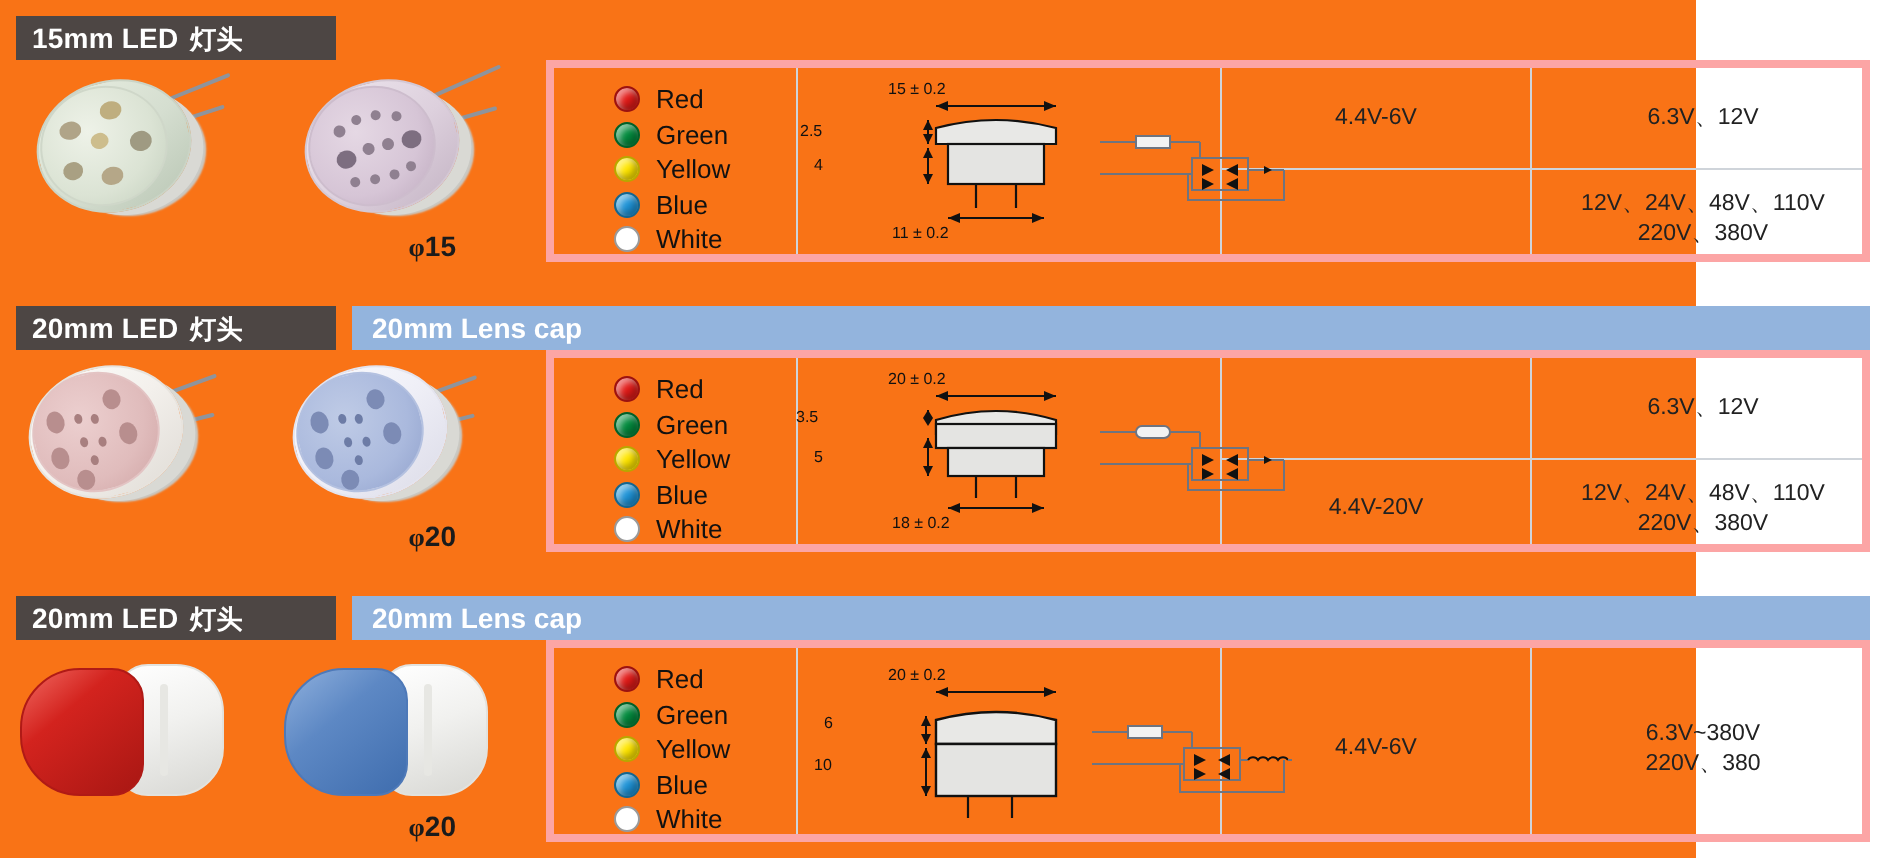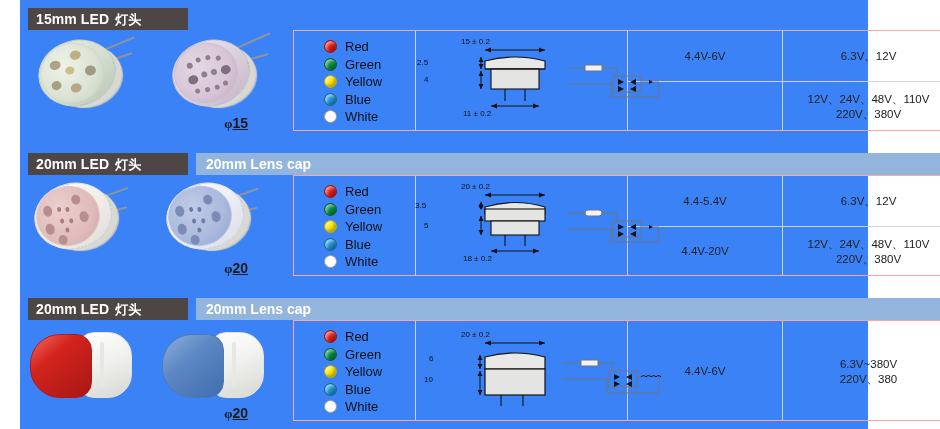--- a/index.html
+++ b/index.html
@@ -3,21 +3,21 @@
 <meta charset="utf-8">
 <style>
   * { box-sizing: border-box; }
   html, body {
     margin: 0; padding: 0;
     width: 940px; height: 429px;
     background: #ffffff;
     font-family: "Liberation Sans", sans-serif;
     overflow: hidden;
   }
-  .page { position: relative; width: 848px; height: 429px; background:#3b82f6;margin-left:20px; }
+  .page { position: relative; width: 848px; height: 429px; background:#f97316; }
 
   
   .section { position: absolute; left: 0; width: 940px; }
   .sec1 { top: 0; height: 143px; }
   .sec2 { top: 145px; height: 143px; }
   .sec3 { top: 290px; height: 139px; }
 
   
   .hdr-dark {
     position: absolute; left: 8px; top: 8px;
@@ -42,21 +42,21 @@
     white-space: nowrap;
   }
 
   
   .products { position: absolute; left: 0; top: 30px; width: 270px; height: 110px; }
   .phi {
     position: absolute; right: 42px; bottom: 8px;
     font-size: 13px; font-weight: bold; color:#1b1b1b;
     font-family: "Liberation Serif", serif;
   }
-  .phi .num { font-family:"Liberation Sans", sans-serif; font-size:14px;text-decoration:underline; }
+  .phi .num { font-family:"Liberation Sans", sans-serif; font-size:14px; }
 
   
   .disc { position:absolute; width:92px; height:78px; }
   .disc .body {
     position:absolute; left:4px; top:6px; width:78px; height:66px;
     border-radius:50%;
     transform: rotate(-14deg);
     box-shadow: 7px 5px 0 -2px #d9d9d4, 9px 7px 1px -3px #c9c9c4;
   }
   .disc .face {
@@ -84,21 +84,21 @@
   }
   .cyl .groove {
     position:absolute; left:72px; top:16px; width:4px; height:46px;
     border-radius:3px; background:#e7e7e3;
   }
 
   
   .tbl {
     position: absolute; left: 273px; top: 30px;
     width: 662px; height: 101px;
-    border: 1px solid #fca5a5;
+    border: 4px solid #fca5a5;
     border-collapse: collapse;
   }
   .tbl .cell {
     position:absolute;
     display:flex; align-items:center; justify-content:center;
     font-size: 11.5px; color:#222;
   }
   .vline { position:absolute; top:0; bottom:0; width:1px; background:#cfd4da; }
   .hline { position:absolute; left:0; right:0; height:1px; background:#cfd4da; }
 
@@ -362,21 +362,20 @@
           <polygon points="196,49 200,51 196,53" fill="#111"></polygon>
           <line x1="200" y1="51" x2="206" y2="51" stroke="#6e7480" stroke-width="1"></line>
           <polyline points="206,51 206,66 158,66 158,53" fill="none" stroke="#6e7480" stroke-width="1"></polyline>
         </svg>
         <span class="dimtxt" style="left:44px; top:6px;">20 ± 0.2</span>
         <span class="dimtxt" style="left:-2px; top:25px;">3.5</span>
         <span class="dimtxt" style="left:7px; top:45px;">5</span>
         <span class="dimtxt" style="left:46px; top:78px;">18 ± 0.2</span>
       </div>
 
-      <div class="cell vcell" style="left:334px; top:0; width:154px; height:50px;">4.4-5.4V</div>
       <div class="cell vcell" style="left:334px; top:51px; width:154px; height:49px;">4.4V-20V</div>
       <div class="cell vcell" style="left:489px; top:0; width:171px; height:50px; white-space:pre-line;">6.3V、12V</div>
       <div class="cell vcell" style="left:489px; top:51px; width:171px; height:49px; white-space:pre-line;">12V、24V、48V、110V
 220V、380V</div>
     </div>
   </div>
 
   <div class="section sec3">
 
     <div class="hdr-dark">

